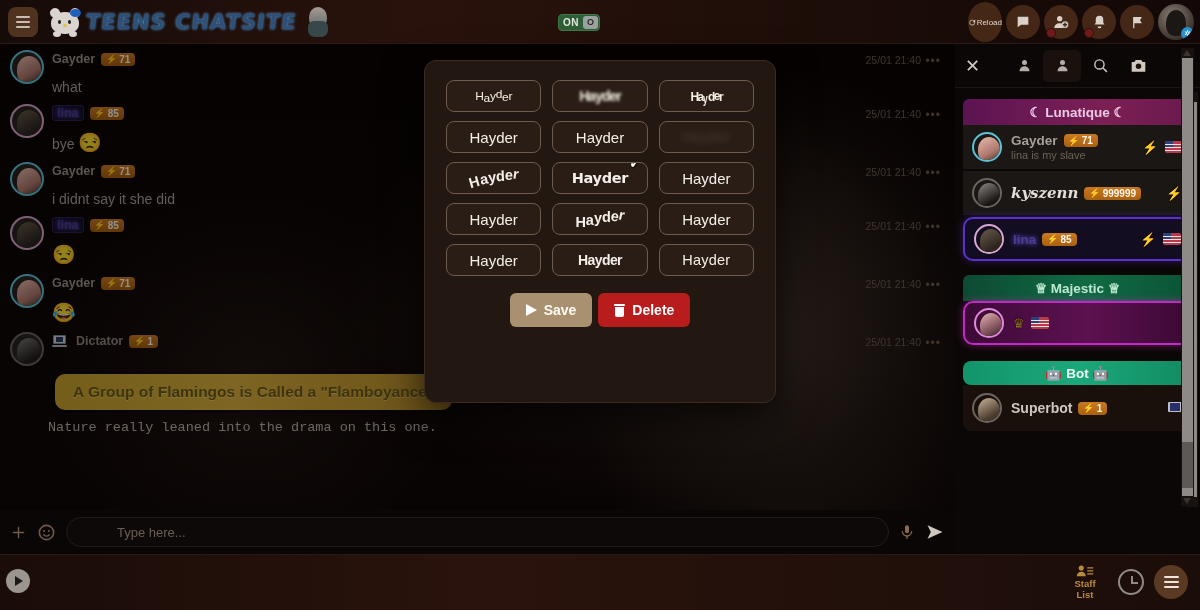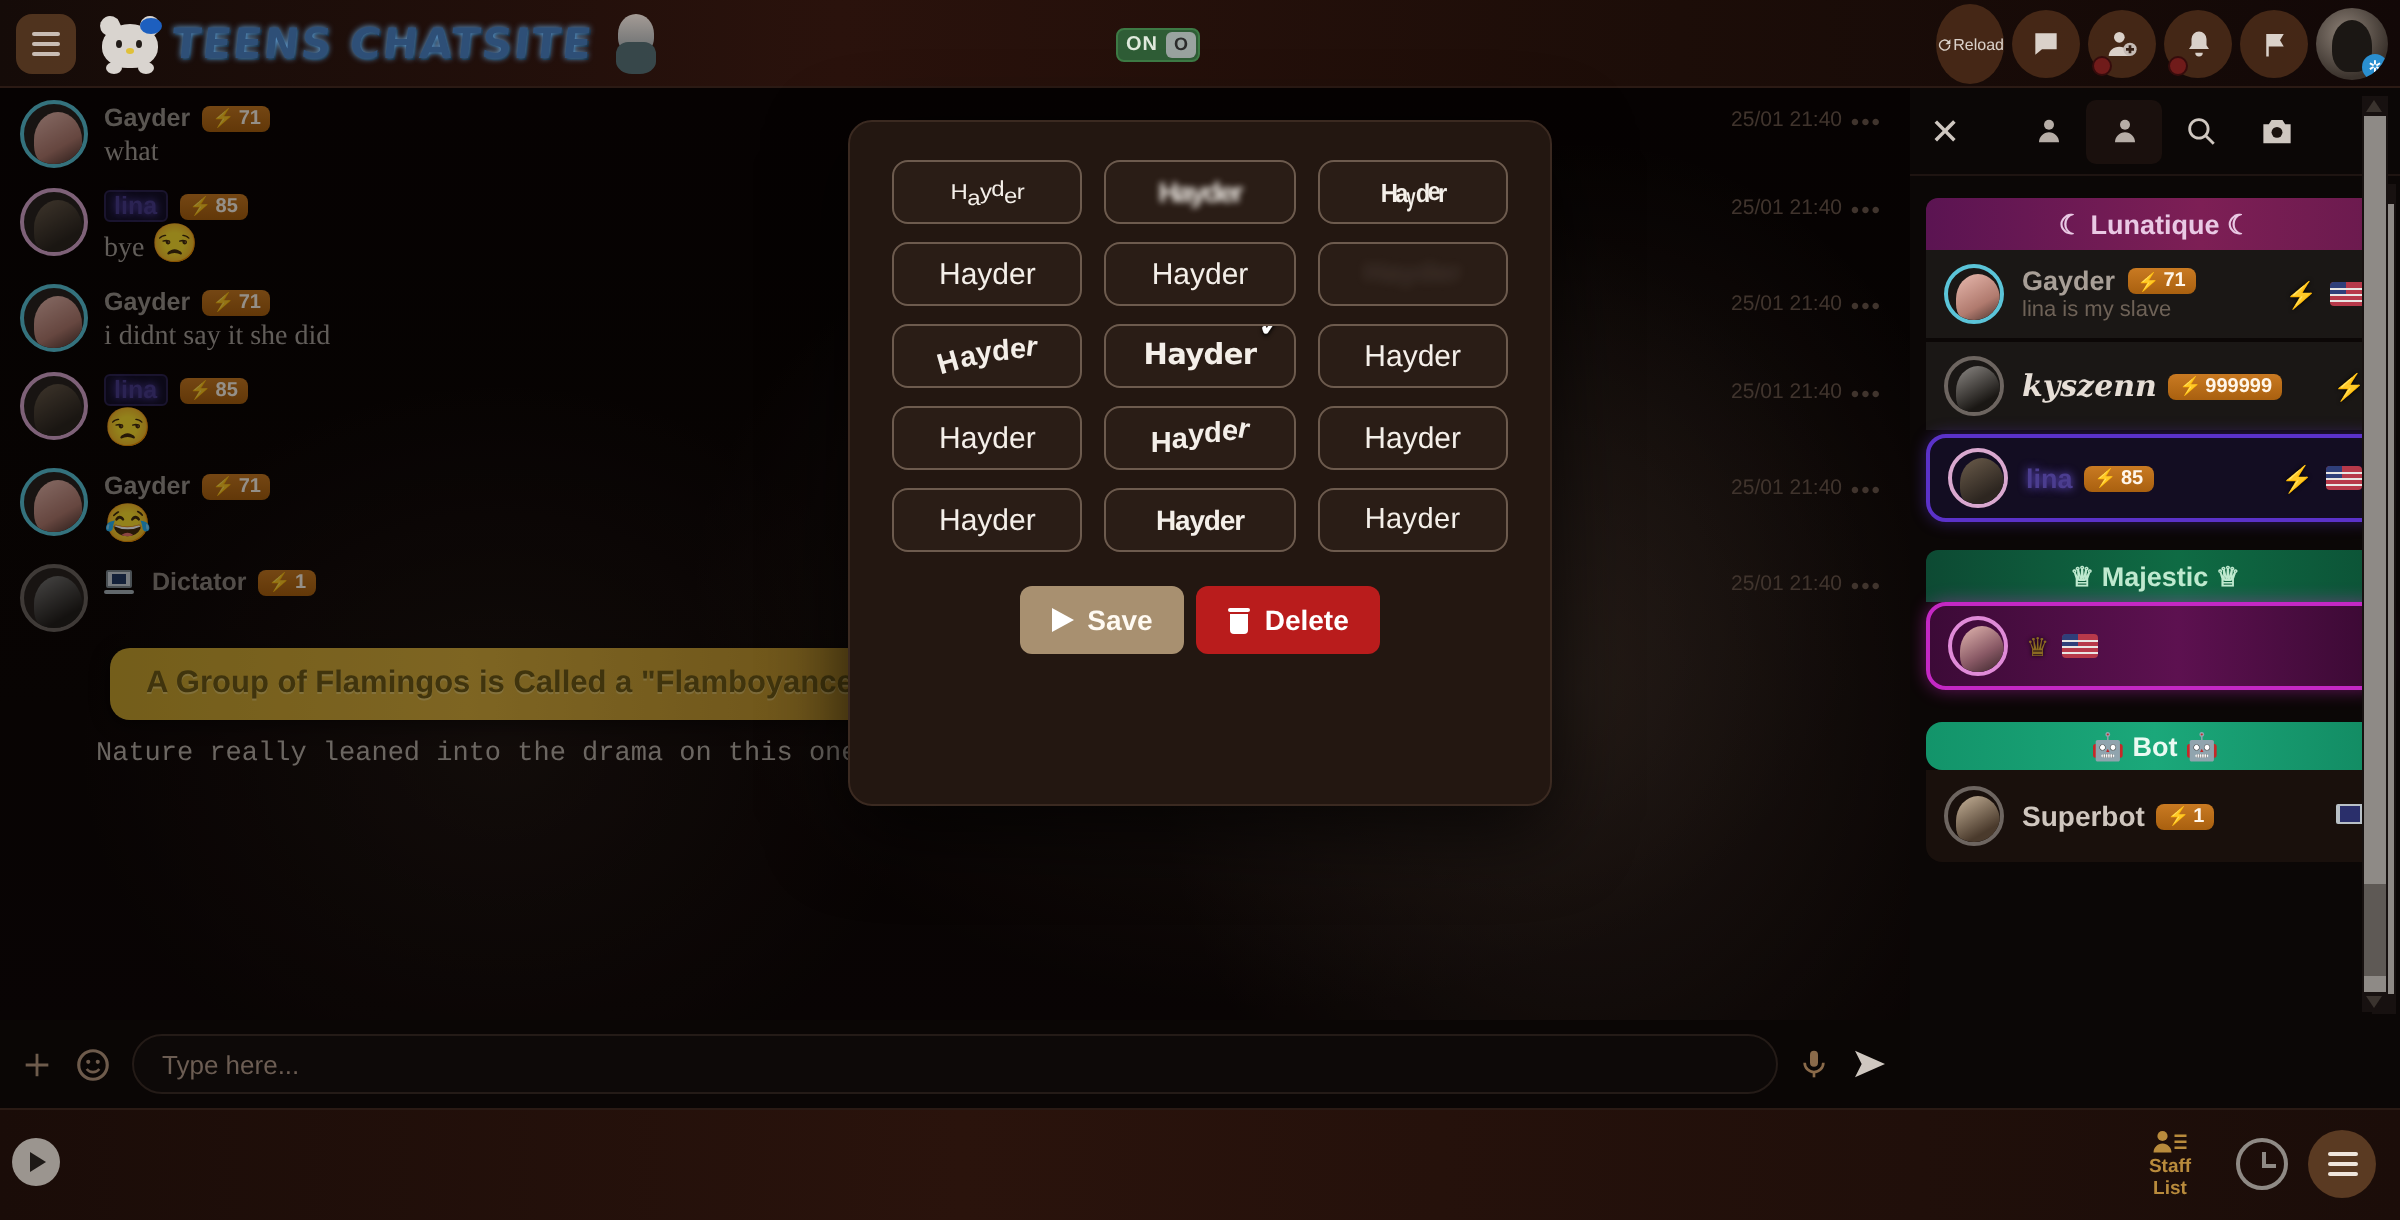--- a/index.html
+++ b/index.html
@@ -89,21 +89,21 @@
   .av.a-dict .p1{background:linear-gradient(150deg,#7c7a78,#24201d 70%);}
   .mbody{margin-left:8px;min-width:0;}
   .mhead{display:flex;align-items:center;gap:6px;height:18px;}
   .uname{font-size:12.5px;font-weight:bold;color:#9a938c;}
   .uname.lina{color:#4b3d8f;background:#151028;border:1px solid #2d2450;border-radius:3px;padding:0 4px;
       text-shadow:0 0 4px #6a54d8;}
   .uname.dict{color:#8e867f;}
   .pts{display:inline-flex;align-items:center;gap:2px;background:linear-gradient(#c97a22,#a9600f);
       color:#fff6ea;font-size:10px;font-weight:bold;border-radius:4px;padding:1px 5px;}
   .pts .bolt{font-size:9px;}
-  .mtext{font-size:14px;color:#a8a09a;margin-top:0;line-height:18px;font-family:Liberation Serif, serif;}
+  .mtext{font-size:14px;color:#a8a09a;margin-top:10px;line-height:18px;}
   .emoji{font-size:19px;line-height:22px;}
   .laptop{display:inline-block;width:15px;height:12px;position:relative;margin-right:3px;vertical-align:-2px;}
   .laptop .scr{position:absolute;left:1px;top:0;width:13px;height:9px;background:#cfd6dc;border:1px solid #7e8890;border-radius:1px;}
   .laptop .scr i{position:absolute;left:2px;top:1px;right:2px;bottom:1px;background:#243a63;display:block;}
   .laptop .base{position:absolute;left:0;bottom:0;width:15px;height:2px;background:#aab3ba;border-radius:1px;}
   .fact-banner{
     margin:6px 0 0 55px; display:inline-block;padding:9px 18px;border-radius:10px;
     background:linear-gradient(90deg,#c8a22e,#d9ae3c 45%,#b98e2b);
     color:#6e5a18; font-size:15.5px;font-weight:bold;
     text-shadow:0 1px 0 rgba(255,245,200,.35);
@@ -119,21 +119,21 @@
   #chat-scroll .arrow{position:absolute;left:2px;width:0;height:0;border-left:4px solid transparent;border-right:4px solid transparent;}
   #chat-scroll .arrow.up{top:2px;border-bottom:6px solid #3a332e;}
   #chat-scroll .arrow.dn{bottom:2px;border-top:6px solid #3a332e;}
   #chat-scroll .thumb{position:absolute;left:1px;bottom:18px;width:11px;height:46px;background:#5e5955;}
 
   
   #inputbar{position:absolute;left:0;top:510px;width:955px;height:44px;background:#0a0605;display:flex;align-items:center;gap:10px;padding:0 10px;}
   .ib-icon{color:#6e5b4c;cursor:pointer;display:flex;align-items:center;justify-content:center;}
   .type-field{flex:1;height:30px;border-radius:15px;background:#0d0908;border:1px solid #241b17;
       display:flex;align-items:center;padding:0 14px;cursor:text;}
-  .type-field span{font-size:13px;color:#6c5d53;}
+  .type-field span{font-size:13px;color:#6c5d53;margin-left:36px;}
 
   
   #bottombar{position:absolute;left:0;top:554px;width:1200px;height:56px;
      background:linear-gradient(90deg,#1a0c08,#2a130c 40%,#1b0d09);border-top:1px solid #2a1a14;}
   .playbtn{position:absolute;left:6px;top:14px;width:24px;height:24px;border-radius:50%;background:#9b958f;
       display:flex;align-items:center;justify-content:center;cursor:pointer;}
   .playbtn i{width:0;height:0;border-left:8px solid #1d1916;border-top:5px solid transparent;border-bottom:5px solid transparent;margin-left:2px;}
 
   
   #right{position:absolute;left:955px;top:44px;width:245px;height:510px;background:#0b0706;}

